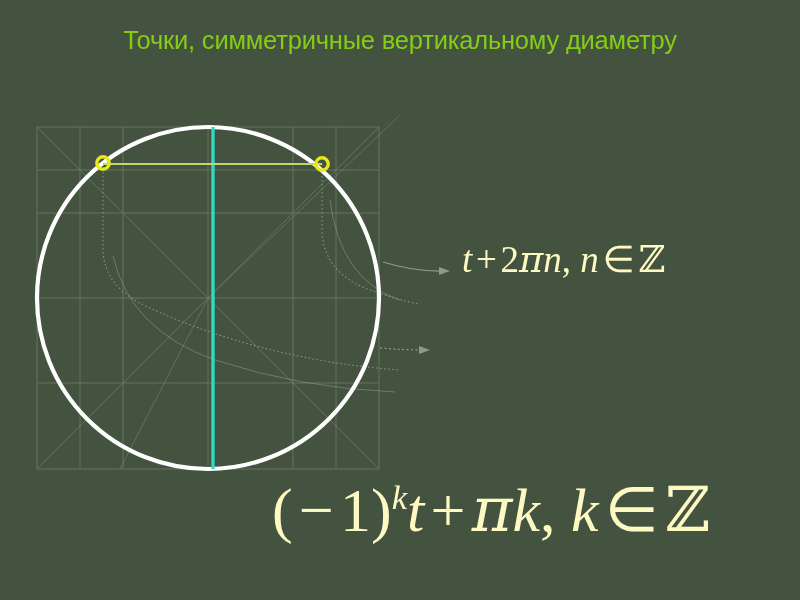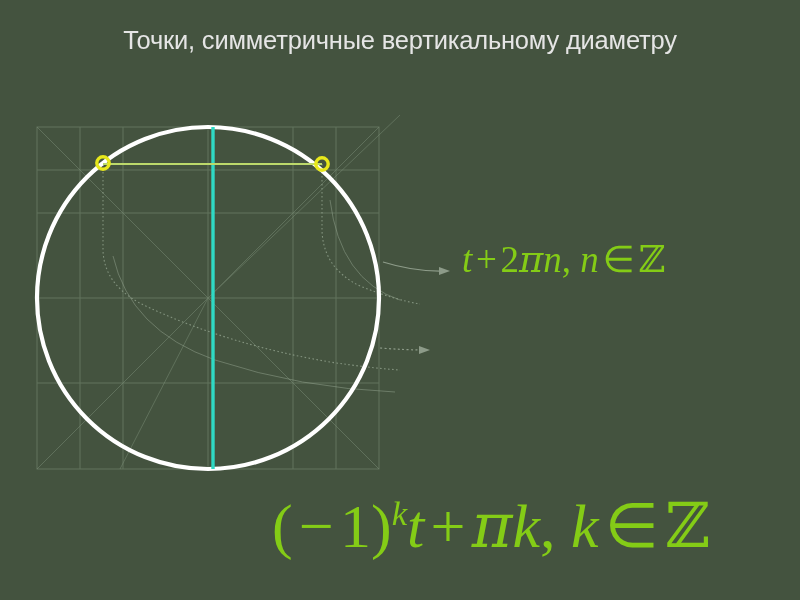--- a/index.html
+++ b/index.html
@@ -20,54 +20,54 @@
     width: 800px;
     height: 600px;
     background: #44533f;
   }
   #slide-title {
     position: absolute;
     left: 0;
     top: 26px;
     width: 800px;
     text-align: center;
-    color: #e5e5e5;
+    color: #84cc16;
     font-size: 25.5px;
     font-family: "Liberation Sans", sans-serif;
     font-weight: 400;
     letter-spacing: -0.2px;
     white-space: nowrap;
   }
   #diagram {
     position: absolute;
     left: 0;
     top: 0;
   }
   .formula {
     position: absolute;
-    color: #84cc16;
+    color: #fef9c3;
     font-family: "Liberation Serif", serif;
     font-style: italic;
     white-space: nowrap;
     line-height: 1;
     text-align: right;
   }
   #formula-one {
     left: 462px;
     top: 241px;
     font-size: 37px;
   }
   #formula-two {
     left: 438px;
     top: 320px;
     font-size: 37px;
   }
   #formula-main {
     left: 272px;
-    top: 495px;
+    top: 479px;
     font-size: 62px;
   }
   .formula .up {
     font-style: normal;
   }
   .formula .blackboard {
     font-style: normal;
     font-family: "DejaVu Serif", serif;
   }
   .formula .greek {

